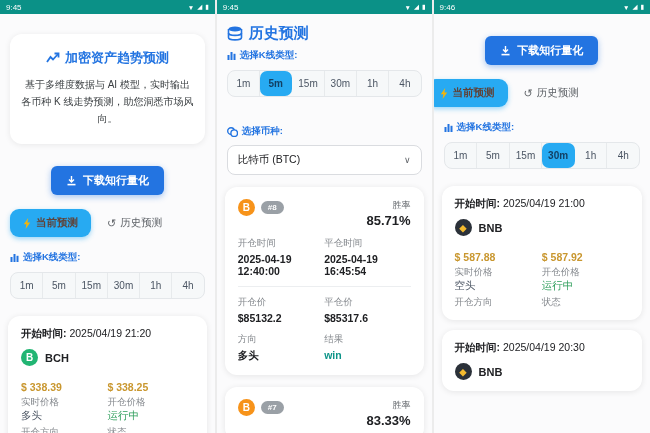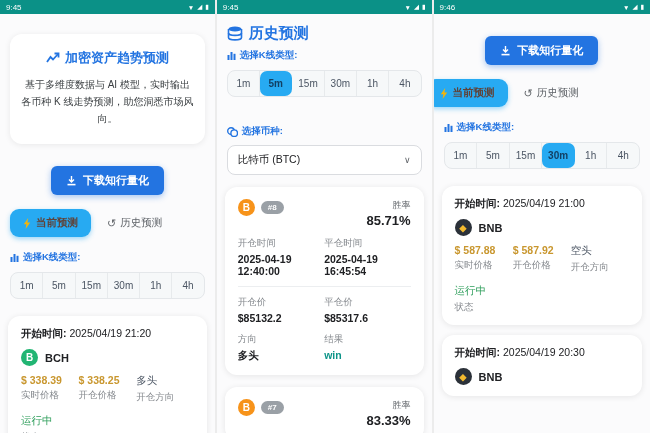--- a/index.html
+++ b/index.html
@@ -44,21 +44,21 @@
   
   .pcard { margin:17px 8px 0; background:#fff; border-radius:12px; box-shadow:0 1px 6px rgba(0,0,0,.09); padding:11px 13px; }
   .start-line { font-size:10.5px; color:#202124; }
   .start-line b { font-weight:bold; }
   .coin-row { margin-top:8px; display:flex; align-items:center; gap:7px; }
   .coin-ic { width:17px; height:17px; border-radius:50%; color:#fff; font-size:10px; font-weight:bold; display:flex; align-items:center; justify-content:center; flex:none; }
   .coin-ic.bch { background:#22b573; }
   .coin-ic.btc { background:#f7931a; }
   .coin-ic.bnb { background:#2b3139; color:#f3ba2f; font-size:9px; }
   .coin-name { font-size:11px; font-weight:bold; color:#202124; }
-  .pgrid { display:grid; grid-template-columns:1fr 1fr 1fr; margin-top:8px; row-gap:10px; }
+  .pgrid { display:grid; grid-template-columns:1fr 1fr; margin-top:15px; }
   .val { font-size:10.5px; color:#4b5563; }
   .val.amber { color:#c9972f; font-weight:bold; }
   .val.green { color:#2e9e5b; }
   .lab { font-size:9.5px; color:#85898e; margin-top:3px; }
 
   
   .hcard { margin:12px 8px 0; background:#fff; border-radius:12px; box-shadow:0 1px 6px rgba(0,0,0,.09); padding:12px 13px; }
   .hhead { display:flex; justify-content:space-between; align-items:flex-start; }
   .hhead-l { display:flex; align-items:center; gap:6px; }
   .badge { background:#9aa0a6; color:#fff; font-size:8px; padding:2px 7px; border-radius:8px; font-weight:bold; }

